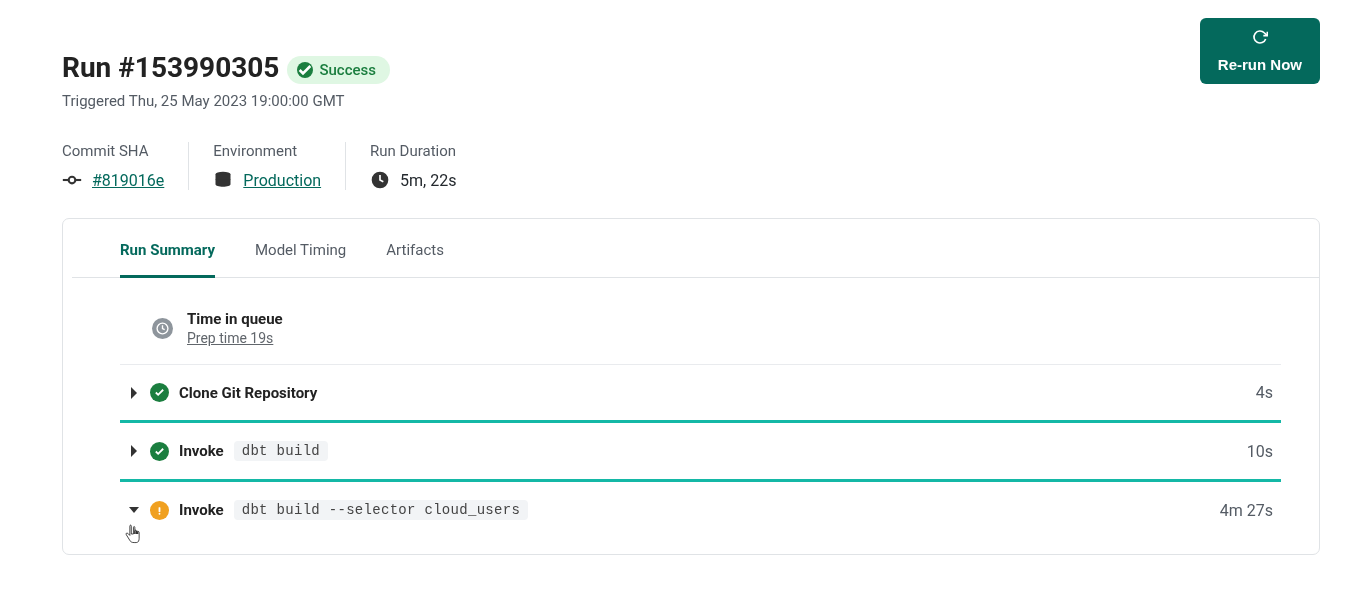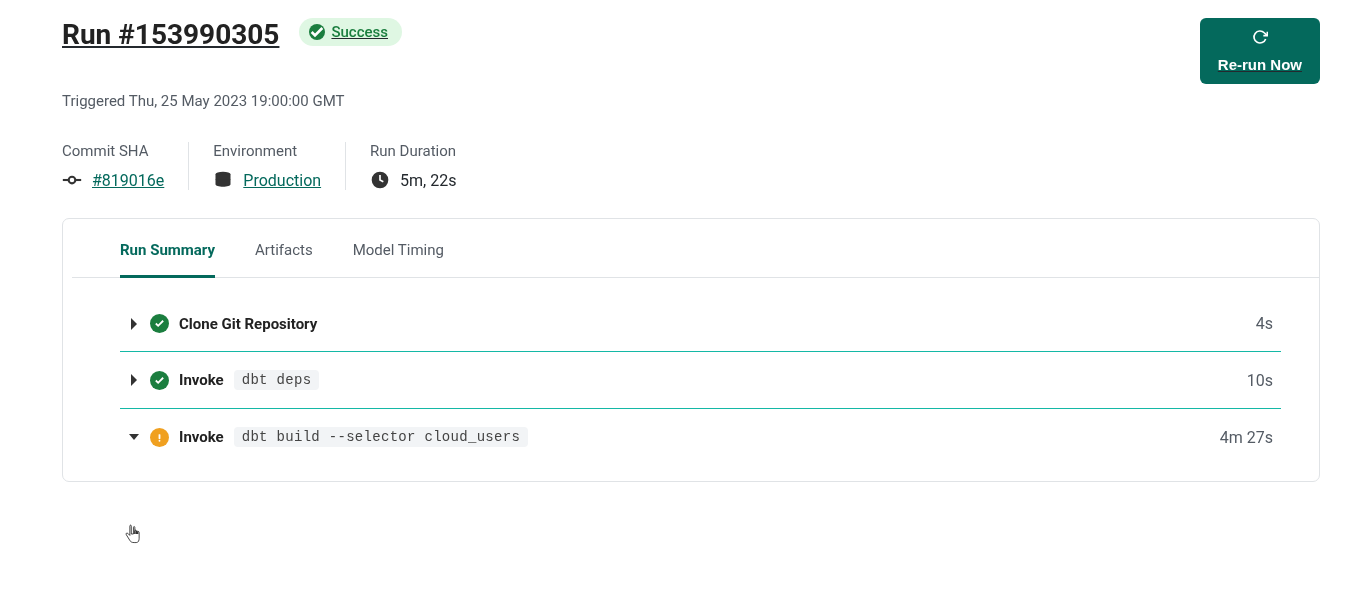--- a/index.html
+++ b/index.html
@@ -12,23 +12,22 @@
       background: #fff;
       color: #24292e;
       font-size: 14px;
       width: 1348px;
       height: 600px;
       padding: 18px 28px 0 62px;
       overflow: hidden;
     }
     .header-row {
       display: flex;
-      align-items: flex-start;
-      gap: 20px;
-      text-decoration: underline;
+      align-items: flex-end;
+      gap: 8px;
     }
     .run-title {
       font-size: 28px;
       font-weight: 700;
       color: #222;
     }
     .status-badge {
       display: inline-flex;
       align-items: center;
       gap: 6px;
@@ -174,21 +173,21 @@
       color: #61666c;
       font-size: 14px;
       text-decoration: underline;
       margin-top: 2px;
     }
     .step-row {
       display: flex;
       align-items: center;
       gap: 10px;
       padding: 18px 8px;
-      border-bottom: 1px solid #14b8a6;
+      border-bottom: 3px solid #14b8a6;
     }
     .step-row:last-child {
       border-bottom: none;
     }
     .step-arrow {
       width: 12px;
       display: flex;
       align-items: center;
       justify-content: center;
       color: #333;
@@ -305,25 +304,37 @@
           </svg>
       </span>
       <span>5m, 22s</span>
     </div>
   </div>
 </div>
 
 <div class="panel">
   <div class="tabs">
     <div class="tab active">Run Summary</div>
+    <div class="tab">Model Timing</div>
     <div class="tab">Artifacts</div>
-    <div class="tab">Model Timing</div>
   </div>
 
   <div class="summary-items" id="summary-items">
+    <div class="queue-item" style="padding-left:32px;">
+      <span class="clock-circle">
+        <svg viewBox="0 0 24 24" fill="none" stroke="currentColor" stroke-width="2.5">
+            <circle cx="12" cy="12" r="10"></circle>
+            <polyline points="12 6 12 12 16 14"></polyline>
+          </svg>
+      </span>
+      <div class="queue-text">
+        <div class="queue-title">Time in queue</div>
+        <div class="queue-sub">Prep time 19s</div>
+      </div>
+    </div>
   <div class="step-row">
         <span class="step-arrow">
           <svg viewBox="0 0 10 12" fill="currentColor">
             <polygon points="2,0 8,6 2,12"></polygon>
           </svg>
         </span>
         <span class="step-status success">
           <svg viewBox="0 0 24 24" width="11" height="11" fill="none" stroke="currentColor" stroke-width="4">
             <polyline points="20 6 9 17 4 12"></polyline>
           </svg>
@@ -336,21 +347,21 @@
           <svg viewBox="0 0 10 12" fill="currentColor">
             <polygon points="2,0 8,6 2,12"></polygon>
           </svg>
         </span>
         <span class="step-status success">
           <svg viewBox="0 0 24 24" width="11" height="11" fill="none" stroke="currentColor" stroke-width="4">
             <polyline points="20 6 9 17 4 12"></polyline>
           </svg>
         </span>
         <span class="step-name">Invoke</span>
-        <span class="step-code">dbt deps</span>
+        <span class="step-code">dbt build</span>
         <span class="step-duration">10s</span>
       </div>
       <div class="step-row">
         <span class="step-arrow">
           <svg viewBox="0 0 10 12" fill="currentColor">
             <polygon points="0,3 10,3 5,9"></polygon>
           </svg>
         </span>
         <span class="step-status warning">
           <svg viewBox="0 0 24 24" width="11" height="11" fill="currentColor">

